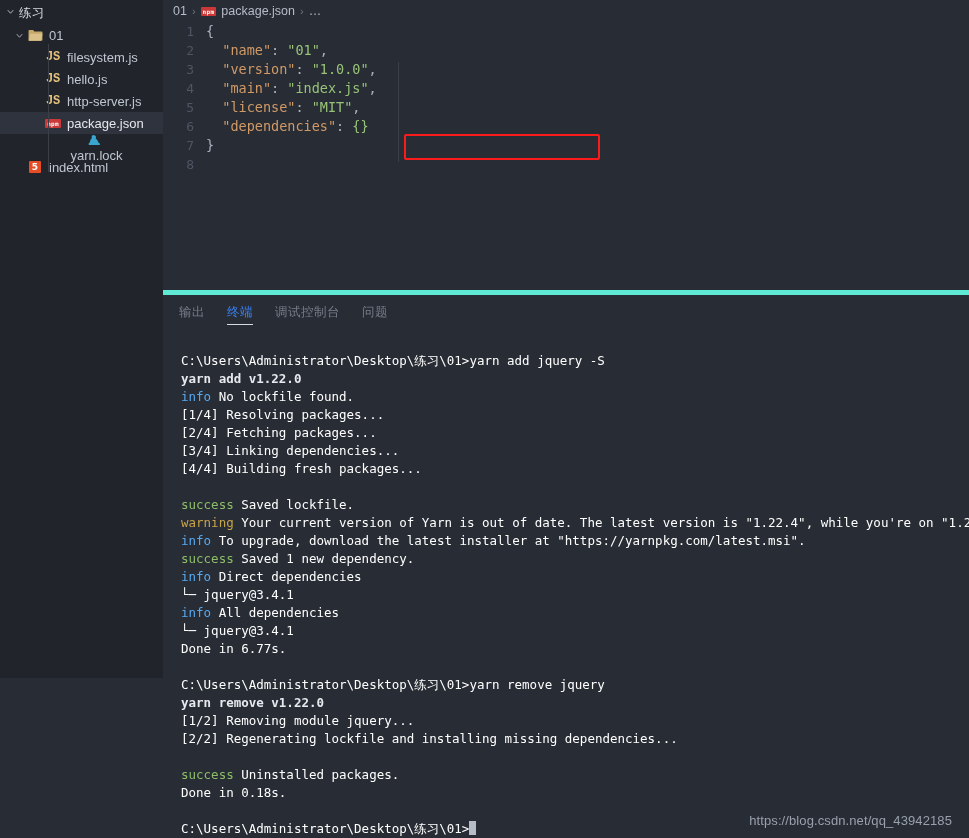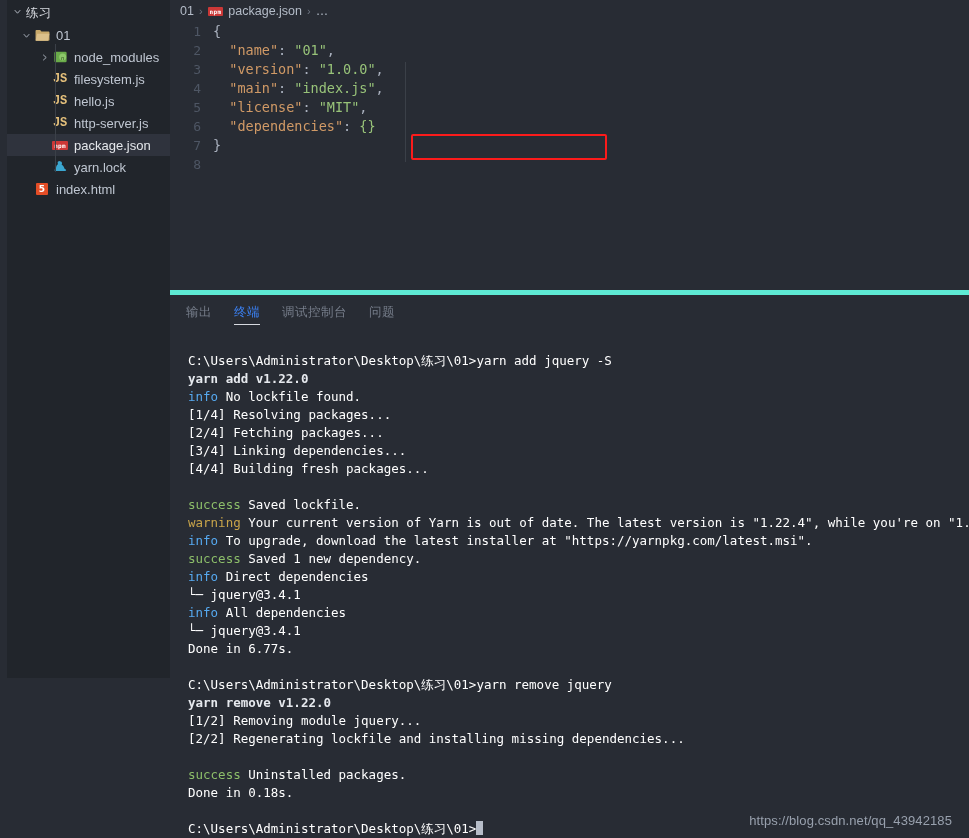--- a/index.html
+++ b/index.html
@@ -29,21 +29,20 @@
 
   
   .sidebar {
     width: 163px;
     min-width: 163px;
     height: 678px;
     background: #21252b;
     padding-top: 2px;
     position: relative;
     overflow: hidden;
-    margin-left: 7px;
   }
 
   .explorer-root {
     display: flex;
     align-items: center;
     height: 22px;
     padding-left: 5px;
     color: #d7dae0;
     font-size: 12.5px;
     letter-spacing: .2px;
@@ -307,63 +306,48 @@
           </span>
           <span class="icon">
             <svg width="15" height="13" viewBox="0 0 16 14">
               <path d="M0.5 2.2a1 1 0 0 1 1-1h4l1.3 1.5h7.7a1 1 0 0 1 1 1v8a1 1 0 0 1-1 1h-13a1 1 0 0 1-1-1z" fill="#c8a96a"></path>
               <path d="M2.2 5.2h13.3l-1.7 7.5H0.6z" fill="#dbc08a"></path>
             </svg>
           </span>
           <span class="label">01</span>
         </div>
         <div class="tree-row" style="padding-left: 30px;">
-          <span class="twisty">
-            <svg width="11" height="11" viewBox="0 0 16 16">
-              <path d="M6 4 L10.5 8 L6 12" fill="none" stroke="#b0b7c2" stroke-width="1.3"></path>
-            </svg>
-          </span>
-          <span class="icon">
-            <svg width="15" height="14" viewBox="0 0 16 16">
-              <rect x="1" y="2" width="14" height="12" rx="1.5" fill="#6aab4a"></rect>
-              <circle cx="10.5" cy="8" r="4" fill="#8dc96a"></circle>
-              <text x="10.5" y="11" font-size="6" fill="#2d4a1e" text-anchor="middle" font-family="DejaVu Sans Mono, monospace">n</text>
-            </svg>
-          </span>
-          <span class="label">node_modules</span>
+          <span class="spacer"></span>
+          <span class="icon">
+            <span class="js-badge">JS</span>
+          </span>
+          <span class="label">filesystem.js</span>
         </div>
         <div class="tree-row" style="padding-left: 30px;">
           <span class="spacer"></span>
           <span class="icon">
             <span class="js-badge">JS</span>
           </span>
-          <span class="label">filesystem.js</span>
+          <span class="label">hello.js</span>
         </div>
         <div class="tree-row" style="padding-left: 30px;">
           <span class="spacer"></span>
           <span class="icon">
             <span class="js-badge">JS</span>
           </span>
-          <span class="label">hello.js</span>
-        </div>
-        <div class="tree-row" style="padding-left: 30px;">
-          <span class="spacer"></span>
-          <span class="icon">
-            <span class="js-badge">JS</span>
-          </span>
           <span class="label">http-server.js</span>
         </div>
         <div class="tree-row selected" style="padding-left: 30px;">
           <span class="spacer"></span>
           <span class="icon">
             <span class="npm-badge">npm</span>
           </span>
           <span class="label">package.json</span>
         </div>
-        <div class="tree-row" style="padding-left: 30px;">
+        <div class="tree-row" style="padding-left: 30px; flex-direction: column;">
           <span class="spacer"></span>
           <span class="icon">
             <svg width="14" height="14" viewBox="0 0 16 16">
               <path d="M8 1.5c1.4 0 2.3 1.1 2.3 2.2 0 .6-.2 1.1-.5 1.5 1.5.8 2.6 2.3 3.1 4 .2.8.5 1.2 1.3 1.5.6.2.9.6.8 1.1-.1.6-.7.8-1.5.8H3.6c-1 0-1.7-.3-1.8-1-.1-.6.2-1 .8-1.4.5-.3.8-.8.9-1.5.2-1.7 1-3.2 2.3-4.2-.3-.4-.5-.9-.5-1.4 0-1.2.9-2.1 2.2-2.1z" fill="#3aa6d0"></path>
             </svg>
           </span>
           <span class="label">yarn.lock</span>
         </div>
         <div class="tree-row" style="padding-left: 12px;">
           <span class="spacer"></span>

